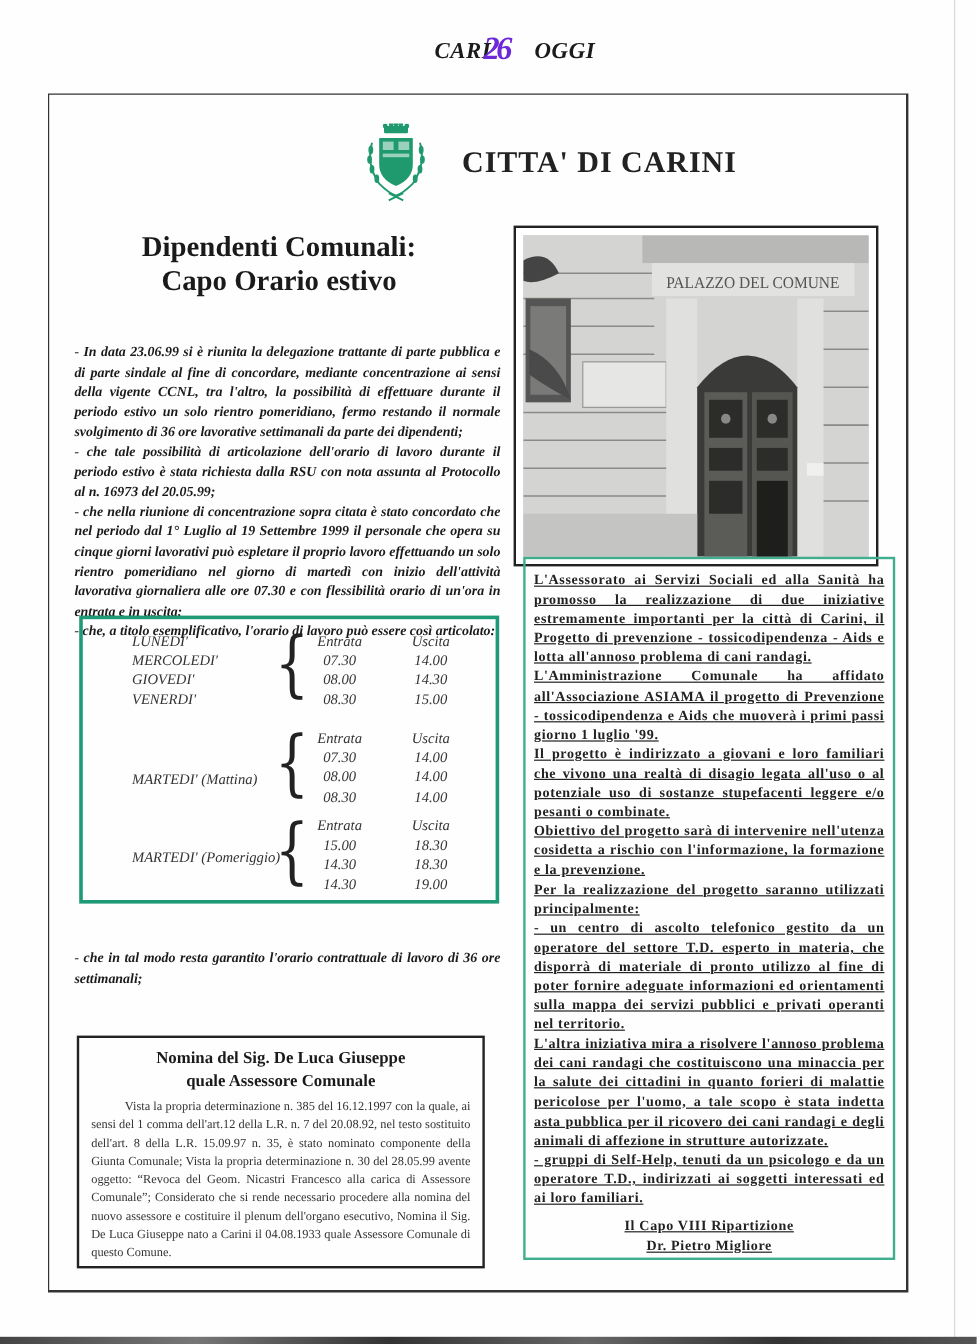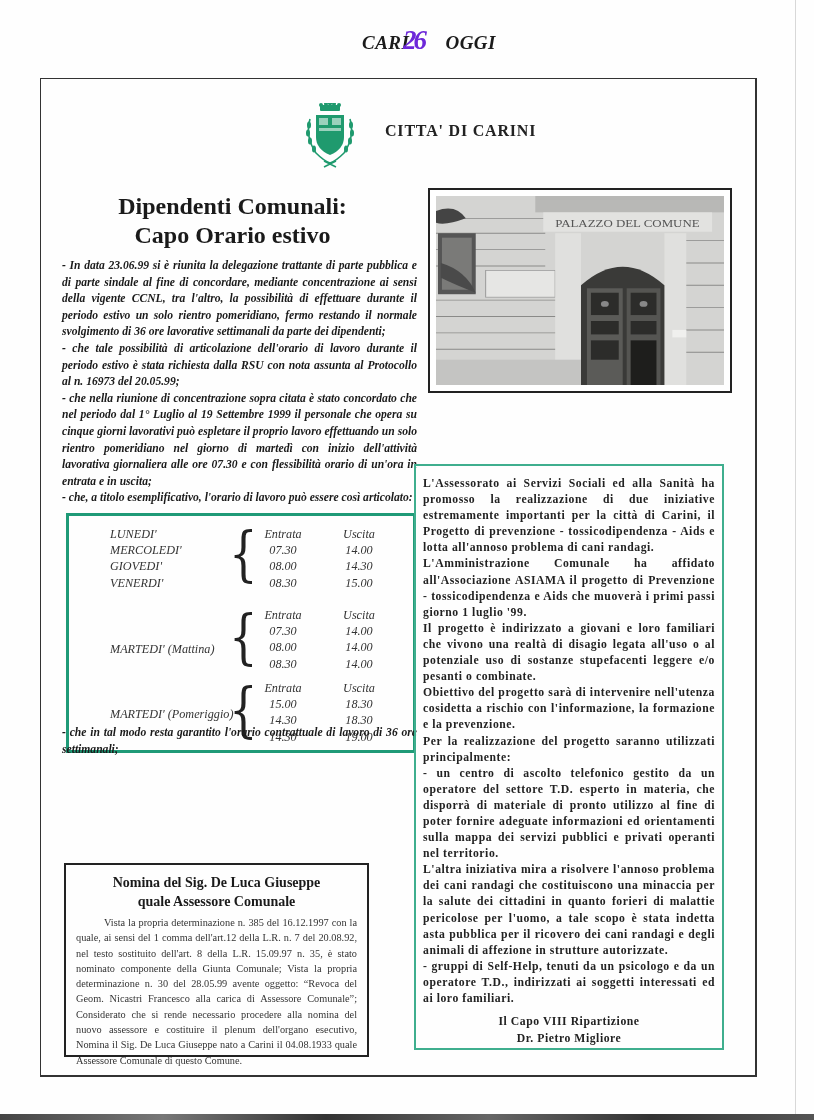--- a/index.html
+++ b/index.html
@@ -2,35 +2,35 @@
 <html><head>
 <meta charset="utf-8">
 <style>
   html, body { margin:0; padding:0; }
   body { width:814px; height:1120px; background:#fefefe; position:relative; overflow:hidden; font-family:"Liberation Serif", serif; color:#1a1a1a; }
   .masthead { position:absolute; left:0; top:0; width:814px; height:78px; }
   .logo { position:absolute; left:338px; top:32px; font-family:"Liberation Serif", serif; font-style:italic; font-weight:bold; font-size:19px; letter-spacing:0.5px; color:#1b1b1b;margin-left:24px; }
   .logo .num { position:absolute; left:41px; top:-7px; color:#6d28d9; font-size:27px; font-weight:bold; font-style:italic; letter-spacing:-3px; }
   .frame { position:absolute; left:40px; top:78px; width:714px; height:996px; border:1.5px solid #333; border-right-width:2px; border-bottom-width:2px; }
   .crest { position:absolute; left:302px; top:103px; width:56px; height:66px; }
-  .city { position:absolute; left:385px; top:122px; font-size:16px; font-weight:bold; letter-spacing:0.8px; color:#222; }
+  .city { position:absolute; left:385px; top:122px; font-size:25px; font-weight:bold; letter-spacing:0.8px; color:#222; }
   .headline { position:absolute; left:60px; top:192px; width:345px; text-align:center; font-size:24px; font-weight:bold; line-height:29px; }
-  .body-it { position:absolute; left:62px; width:355px; font-style:italic; font-weight:bold; font-size:11.6px; line-height:16.6px; text-align:justify; }
+  .body-it { position:absolute; left:62px; width:355px; font-style:italic; font-weight:bold; font-size:11.6px; line-height:16.6px; text-align:justify;margin-top:28px; }
   .body-it p { margin:0; }
   .sched { position:absolute; left:66px; top:513px; width:350px; height:240px; border:3px solid #1f9a77; box-sizing:border-box; font-style:italic; font-size:12.2px; color:#333; }
   .grp { position:absolute; left:0; width:344px; }
   .days { position:absolute; left:22px; line-height:16.2px;margin-left:19px; }
   .brace { position:absolute; left:160px; font-family:"DejaVu Serif", serif; font-style:normal; color:#222; transform:scaleX(0.75); transform-origin:left top; }
   .col { position:absolute; text-align:center; width:60px; line-height:16.2px; }
-  .photo { position:absolute; left:428px; top:188px; width:304px; height:205px; border:2px solid #222; box-sizing:border-box; background:#fff;text-align:center; }
+  .photo { position:absolute; left:428px; top:188px; width:304px; height:284px; border:2px solid #222; box-sizing:border-box; background:#fff;text-align:center; }
   .photo-inner { position:absolute; left:6px; top:6px; right:6px; bottom:6px; overflow:hidden; background:#cfcfcd; }
-  .box-right { position:absolute; left:414px; top:464px; width:310px; height:586px; border:2px solid #3fae8e; box-sizing:border-box; padding:10px 7px 0 7px; font-weight:bold; font-size:11.7px; line-height:16.1px; text-align:justify; font-family:"Liberation Serif", serif; letter-spacing:0.55px; color:#222; }
+  .box-right { position:absolute; left:436px; top:464px; width:310px; height:586px; border:2px solid #3fae8e; box-sizing:border-box; padding:10px 7px 0 7px; font-weight:bold; font-size:11.7px; line-height:16.1px; text-align:justify; font-family:"Liberation Serif", serif; letter-spacing:0.55px; color:#222;text-decoration:underline; }
   .box-right p { margin:0; }
   .sig { text-align:center; margin-top:6px; line-height:17px; }
-  .box-nom { position:absolute; left:64px; top:863px; width:305px; height:194px; border:2.5px solid #222; box-sizing:border-box; padding:8px 10px 0 10px; }
+  .box-nom { position:absolute; left:64px; top:863px; width:340px; height:194px; border:2.5px solid #222; box-sizing:border-box; padding:8px 10px 0 10px; }
   .nom-title { text-align:center; font-weight:bold; font-size:14px; line-height:19px; margin-bottom:4px; }
   .nom-body { font-size:10.3px; line-height:15.3px; text-align:justify; text-indent:28px; color:#333; margin:0; }
   .bottom-bar { position:absolute; left:0; top:1114px; width:814px; height:6px; background:linear-gradient(90deg,#444,#777 20%,#333 40%,#666 60%,#333 80%,#555); }
   .right-edge { position:absolute; left:795px; top:0; width:1px; height:1120px; background:#d8d8d8; }
 </style>
 </head>
 <body>
 
 <div class="masthead">
   <div class="logo">
@@ -143,21 +143,21 @@
     </div>
     <div class="col" style="left:260px;top:0;">
       <div>Uscita</div>
       <div>18.30</div>
       <div>18.30</div>
       <div>19.00</div>
     </div>
   </div>
 </div>
 
-<div class="body-it" style="top:725px;">
+<div class="body-it" style="top:763px;">
   <p>- che in tal modo resta garantito l'orario contrattuale di lavoro di 36 ore settimanali;</p>
 </div>
 
 <div class="box-nom">
   <div class="nom-title">
     <div>Nomina del Sig. De Luca Giuseppe</div>
     <div>quale Assessore Comunale</div>
   </div>
   <p class="nom-body">Vista la propria determinazione n. 385 del 16.12.1997 con la quale, ai sensi del 1 comma dell'art.12 della L.R. n. 7 del 20.08.92, nel testo sostituito dell'art. 8 della L.R. 15.09.97 n. 35, è stato nominato componente della Giunta Comunale; Vista la propria determinazione n. 30 del 28.05.99 avente oggetto: “Revoca del Geom. Nicastri Francesco alla carica di Assessore Comunale”; Considerato che si rende necessario procedere alla nomina del nuovo assessore e costituire il plenum dell'organo esecutivo, Nomina il Sig. De Luca Giuseppe nato a Carini il 04.08.1933 quale Assessore Comunale di questo Comune.</p>
 </div>

